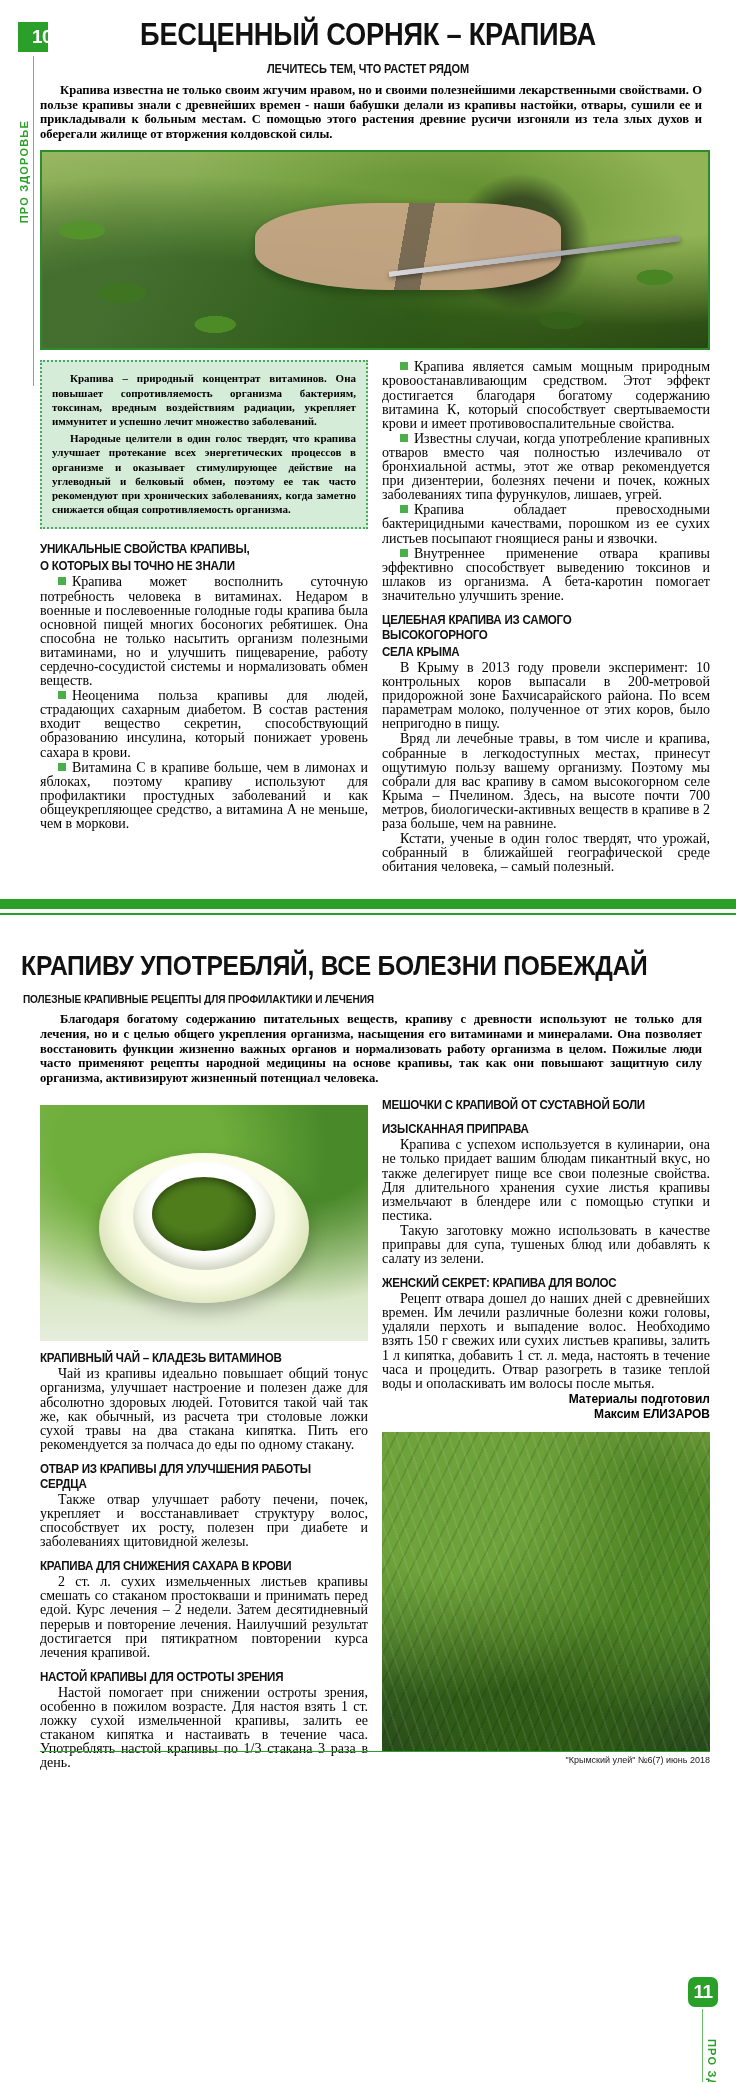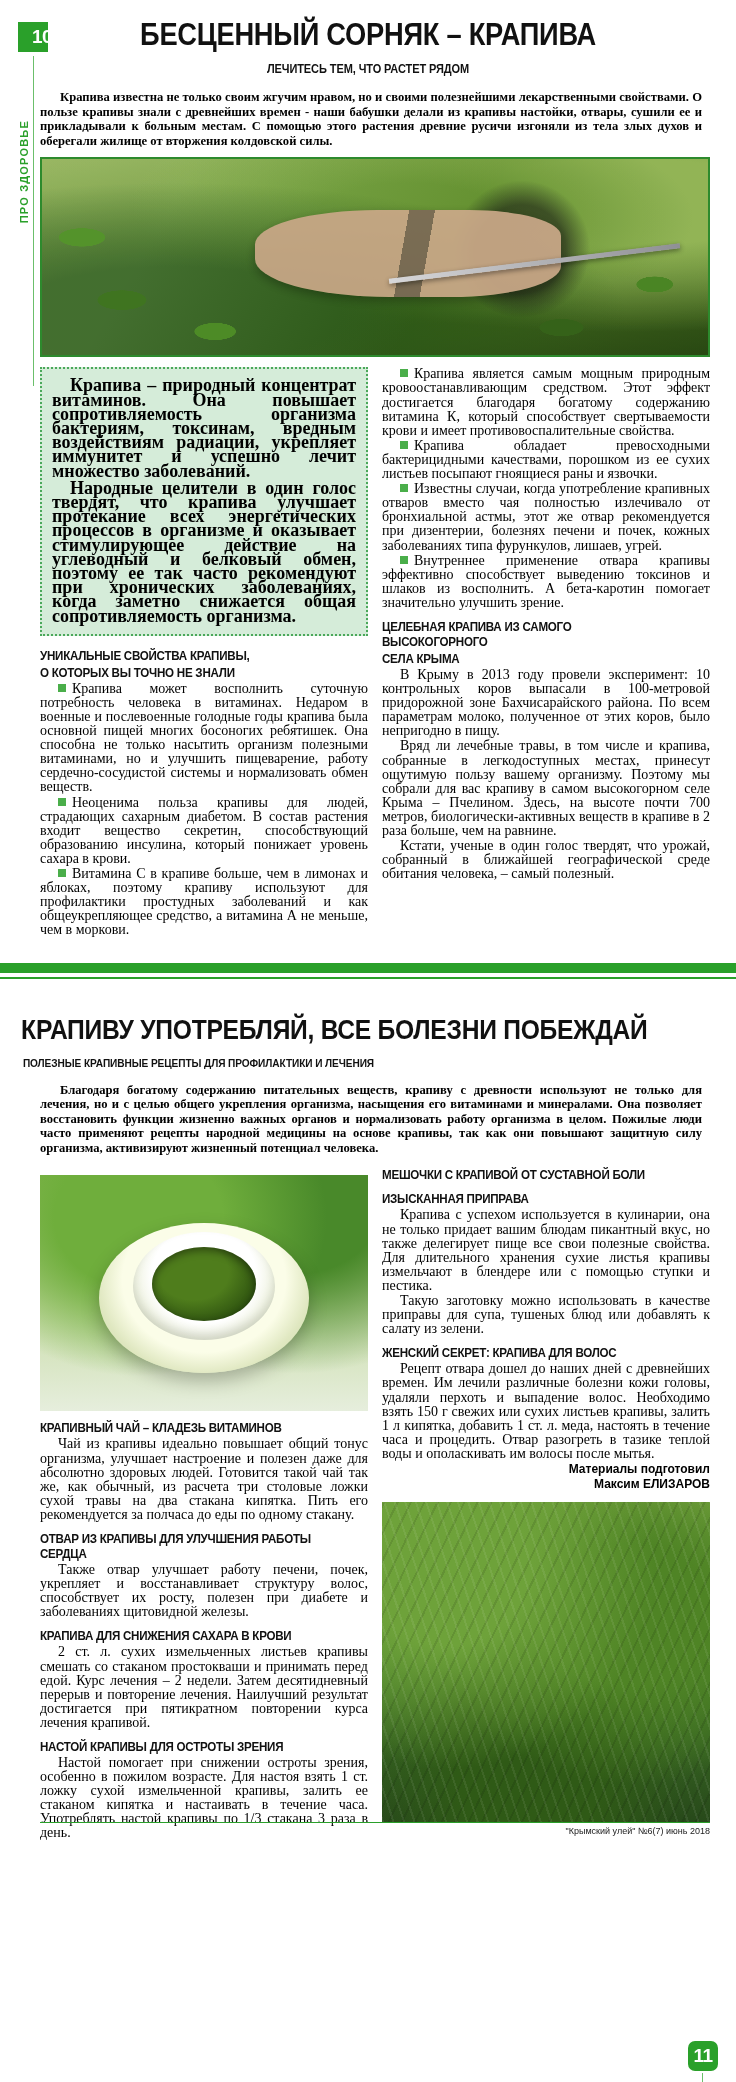--- a/index.html
+++ b/index.html
@@ -73,21 +73,21 @@
   .headline-right { text-align: left; padding-left: 24px; }
   .subhead {
     text-align: center;
     font-size: 12.5px;
     margin-top: 10px;
     letter-spacing: -0.1px;
   }
   .subhead-left { text-align: left; padding-left: 26px; }
 
   .lead {
-    margin: 14px 34px 0 40px;
+    margin: 7px 34px 0 40px;
     font-size: 12.6px;
     line-height: 14.6px;
     text-align: justify;
     text-indent: 20px;
     font-weight: bold;
   }
 
   .photoband {
     margin: 9px 26px 0 40px;
     border: 2px solid #2d8a2d;
@@ -138,21 +138,21 @@
 
   .greenbox {
     background: #d5ecd9;
     border: 2px dotted #4aa85a;
     padding: 9px 10px 8px 10px;
     margin-bottom: 12px;
   }
   .greenbox p {
     font-family: "Liberation Serif", serif;
     font-weight: bold;
-    font-size: 18px;
+    font-size: 11px;
     line-height: 14.2px;
     text-align: justify;
     text-indent: 18px;
     margin-bottom: 3px;
   }
 
   .sechead {
     font-size: 13.2px;
     line-height: 15px;
     margin: 9px 0 2px 0;
@@ -304,30 +304,30 @@
         <div class="body">
           <p class="bul"><span class="bulmark"></span><span>Крапива может восполнить суточную потребность человека в витаминах. Недаром в военные и послевоенные голодные годы крапива была основной пищей многих босоногих ребятишек. Она способна не только насытить организм полезными витаминами, но и улучшить пищеварение, работу сердечно-сосудистой системы и нормализовать обмен веществ.</span></p>
           <p class="bul"><span class="bulmark"></span><span>Неоценима польза крапивы для людей, страдающих сахарным диабетом. В состав растения входит вещество секретин, способствующий образованию инсулина, который понижает уровень сахара в крови.</span></p>
           <p class="bul"><span class="bulmark"></span><span>Витамина С в крапиве больше, чем в лимонах и яблоках, поэтому крапиву используют для профилактики простудных заболеваний и как общеукрепляющее средство, а витамина А не меньше, чем в моркови.</span></p>
         </div>
       </div>
 
       <div class="col">
         <div class="body">
           <p class="bul"><span class="bulmark"></span><span>Крапива является самым мощным природным кровоостанавливающим средством. Этот эффект достигается благодаря богатому содержанию витамина К, который способствует свертываемости крови и имеет противовоспалительные свойства.</span></p>
+          <p class="bul"><span class="bulmark"></span><span>Известны случаи, когда употребление крапивных отваров вместо чая полностью излечивало от бронхиальной астмы, этот же отвар рекомендуется при дизентерии, болезнях печени и почек, кожных заболеваниях типа фурункулов, лишаев, угрей.</span></p>
           <p class="bul"><span class="bulmark"></span><span>Крапива обладает превосходными бактерицидными качествами, порошком из ее сухих листьев посыпают гноящиеся раны и язвочки.</span></p>
-          <p class="bul"><span class="bulmark"></span><span>Известны случаи, когда употребление крапивных отваров вместо чая полностью излечивало от бронхиальной астмы, этот же отвар рекомендуется при дизентерии, болезнях печени и почек, кожных заболеваниях типа фурункулов, лишаев, угрей.</span></p>
-          <p class="bul"><span class="bulmark"></span><span>Внутреннее применение отвара крапивы эффективно способствует выведению токсинов и шлаков из восполнить. А бета-каротин помогает значительно улучшить зрение.</span></p>
+          <p class="bul"><span class="bulmark"></span><span>Внутреннее применение отвара крапивы эффективно способствует выведению токсинов и шлаков из организма. А бета-каротин помогает значительно улучшить зрение.</span></p>
         </div>
 
         <div class="sechead hl hl-l">ЦЕЛЕБНАЯ КРАПИВА ИЗ САМОГО ВЫСОКОГОРНОГО</div>
         <div class="sechead hl hl-l" style="margin-top:0">СЕЛА КРЫМА</div>
 
         <div class="body">
-          <p>В Крыму в 2013 году провели эксперимент: 10 контрольных коров выпасали в 100-метровой придорожной зоне Бахчисарайского района. По всем параметрам молоко, полученное от этих коров, было непригодно в пищу.</p>
+          <p>В Крыму в 2013 году провели эксперимент: 10 контрольных коров выпасали в 200-метровой придорожной зоне Бахчисарайского района. По всем параметрам молоко, полученное от этих коров, было непригодно в пищу.</p>
           <p>Вряд ли лечебные травы, в том числе и крапива, собранные в легкодоступных местах, принесут ощутимую пользу вашему организму. Поэтому мы собрали для вас крапиву в самом высокогорном селе Крыма – Пчелином. Здесь, на высоте почти 700 метров, биологически-активных веществ в крапиве в 2 раза больше, чем на равнине.</p>
           <p>Кстати, ученые в один голос твердят, что урожай, собранный в ближайшей географической среде обитания человека, – самый полезный.</p>
         </div>
       </div>
     </div>
   </div>
 
   <div class="pagedivider"></div>
 
   <div class="sheet11">

